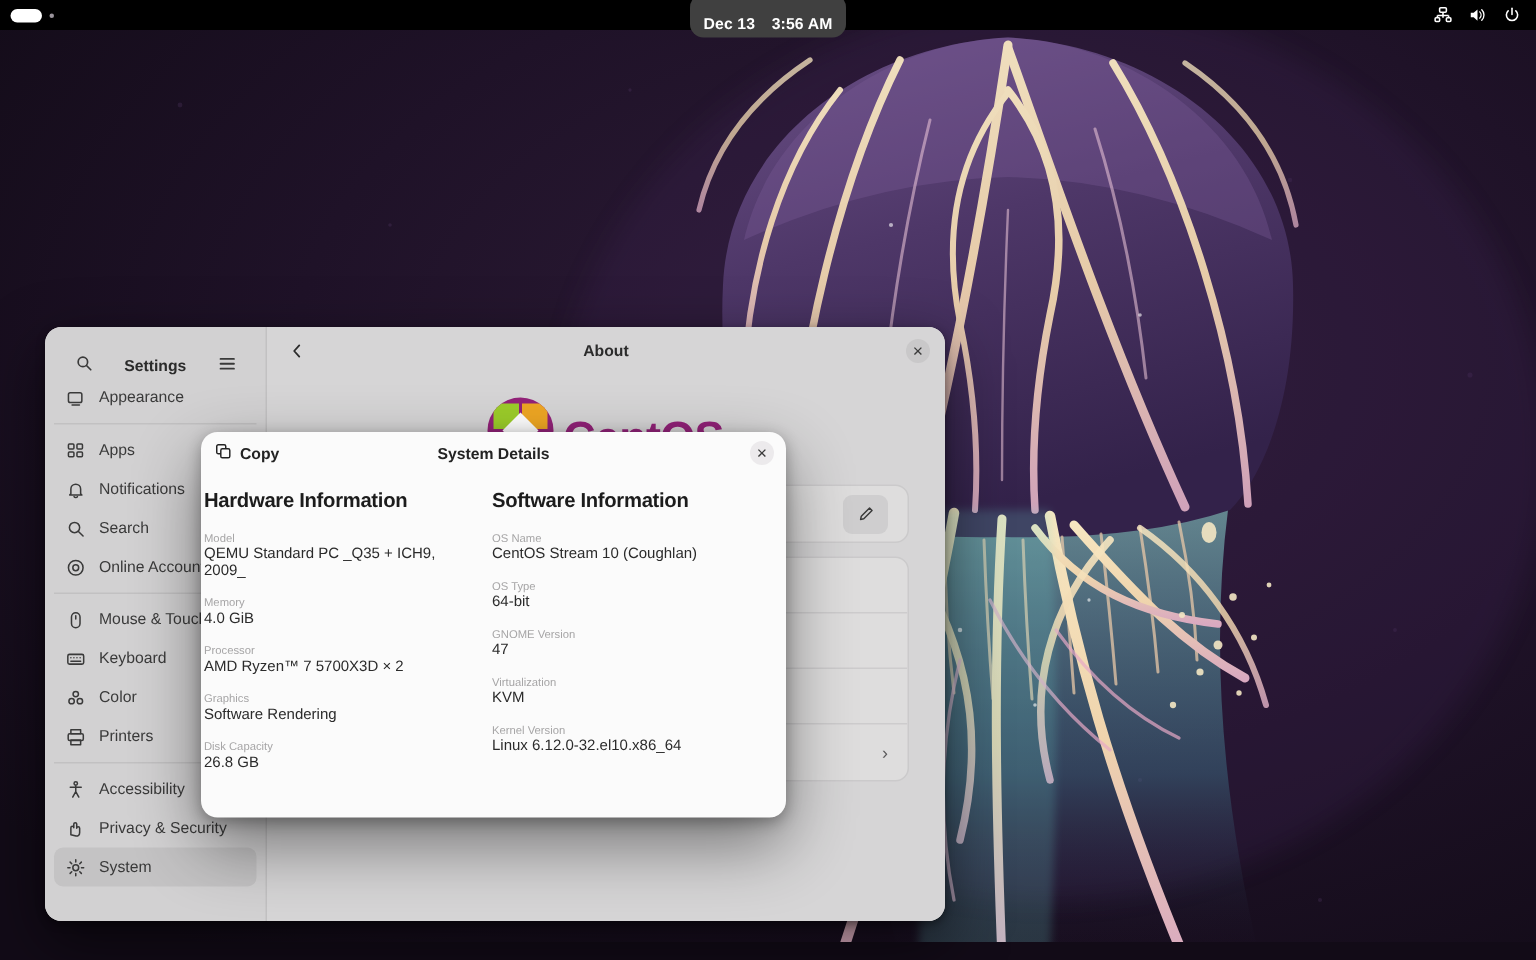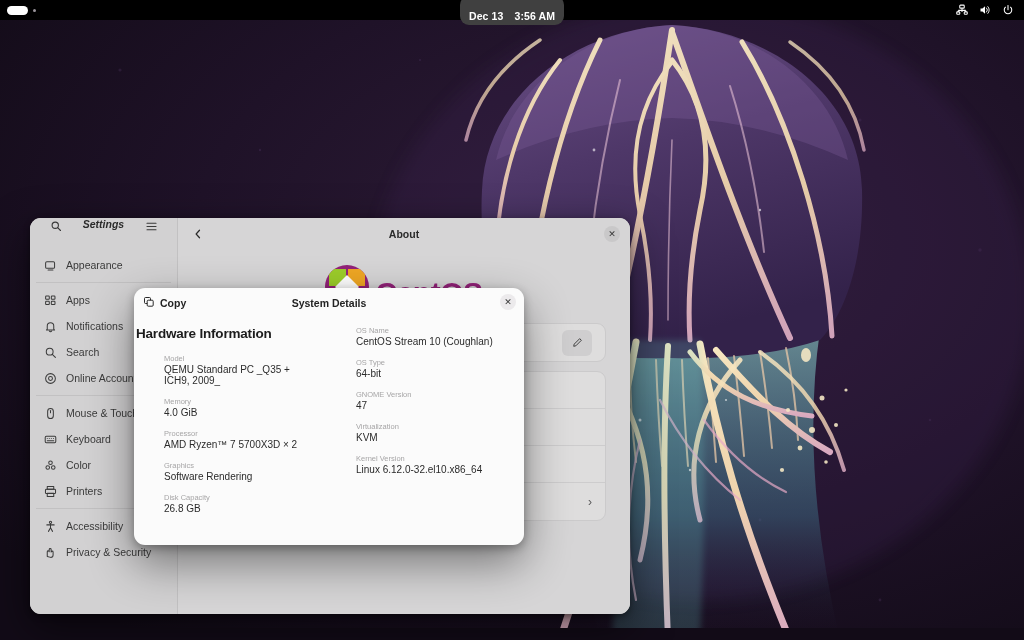--- a/index.html
+++ b/index.html
@@ -50,22 +50,22 @@
     display: flex;
   }
   
   .sidebar {
     width: 148px; height: 100%;
     background: #d2d1d2;
     border-right: 1px solid #c2c1c2;
     display: flex; flex-direction: column;
   }
   .sidebar-header {
-    height: 32px; display: flex; align-items: flex-start;
-    padding: 0 18px; gap: 6px; font-style: italic;
+    height: 32px; display: flex; align-items: flex-end;
+    padding: 0 18px; gap: 6px;
   }
   .sb-title {
     flex: 1; text-align: center; font-size: 10.5px; font-weight: bold; color: #2b2b2b;
   }
   .icon-btn { width: 16px; height: 16px; display: flex; align-items: center; justify-content: center; cursor: pointer; }
   .sb-list { flex: 1; padding: 2px 6px 0 6px; overflow: hidden; }
   .sb-item {
     height: 26px; display: flex; align-items: center; gap: 9px;
     padding: 0 7px; border-radius: 6px; cursor: pointer;
     font-size: 10.5px; color: #3a3a3a;
@@ -147,21 +147,21 @@
   }
   .dlg-close {
     position: absolute; right: 8px; top: 6px;
     width: 16px; height: 16px; border-radius: 50%;
     background: #eceaec; display: flex; align-items: center; justify-content: center;
     font-size: 9px; color: #3a3a3a; cursor: pointer; z-index: 2;
   }
   .dlg-body { flex: 1; display: flex; padding: 9px 14px 0 2px; gap: 10px; }
   .col { width: 50%; }
   .col-title { font-size: 13.5px; font-weight: bold; color: #1c1c1c; margin-bottom: 13px; letter-spacing: -.2px; }
-  .field { margin-bottom: 11px; margin-left: 28px; }
+  .field { margin-bottom: 11px; }
   .field .lbl { font-size: 7.5px; color: #a6a5a6; margin-bottom: 1px; }
   .field .fval { font-size: 10px; color: #2b2b2b; }
 
   .bottom-strip { position: absolute; left: 0; bottom: 0; width: 1024px; height: 12px; background: #120b17; z-index: 5; }
 </style>
 </head>
 <body>
 
 <svg id="wallpaper" viewBox="0 0 1024 640" preserveAspectRatio="none">
   <defs>
@@ -439,20 +439,29 @@
           <span>Accessibility</span>
         </div>
         <div class="sb-item">
           <span class="sb-ico">
             <svg width="13" height="13" viewBox="0 0 16 16" fill="none" stroke="#3a3a3a" stroke-width="1.25" stroke-linecap="round" stroke-linejoin="round">
               <path d="M4 13V7.2a1.2 1.2 0 012.4 0V4.2a1.2 1.2 0 012.4 0v3.3a1.2 1.2 0 012.4 0V11c0 1.6-1.2 3-3 3z"></path>
             </svg>
           </span>
           <span>Privacy &amp; Security</span>
         </div>
+        <div class="sb-item selected">
+          <span class="sb-ico">
+            <svg width="13" height="13" viewBox="0 0 16 16" fill="none" stroke="#3a3a3a" stroke-width="1.25" stroke-linecap="round" stroke-linejoin="round">
+              <circle cx="8" cy="8" r="2.4"></circle>
+              <path d="M8 1.5v1.8M8 12.7v1.8M1.5 8h1.8M12.7 8h1.8M3.4 3.4l1.3 1.3M11.3 11.3l1.3 1.3M12.6 3.4l-1.3 1.3M4.7 11.3l-1.3 1.3"></path>
+            </svg>
+          </span>
+          <span>System</span>
+        </div>
       </div>
   </div>
 
   <div class="content">
     <div class="content-header">
       <div class="back-btn">
         <svg width="12" height="12" viewBox="0 0 16 16" fill="none" stroke="#2b2b2b" stroke-width="1.6" stroke-linecap="round" stroke-linejoin="round">
           <path d="M10 3L5.5 8L10 13"></path>
         </svg>
       </div>
@@ -538,20 +547,21 @@
             <div class="lbl">Graphics</div>
             <div class="fval">Software Rendering</div>
           </div>
           <div class="field">
             <div class="lbl">Disk Capacity</div>
             <div class="fval">26.8 GB</div>
           </div>
         </div>
     </div>
     <div class="col">
+      <div class="col-title">Software Information</div>
       <div id="sw-fields">
           <div class="field">
             <div class="lbl">OS Name</div>
             <div class="fval">CentOS Stream 10 (Coughlan)</div>
           </div>
           <div class="field">
             <div class="lbl">OS Type</div>
             <div class="fval">64-bit</div>
           </div>
           <div class="field">

